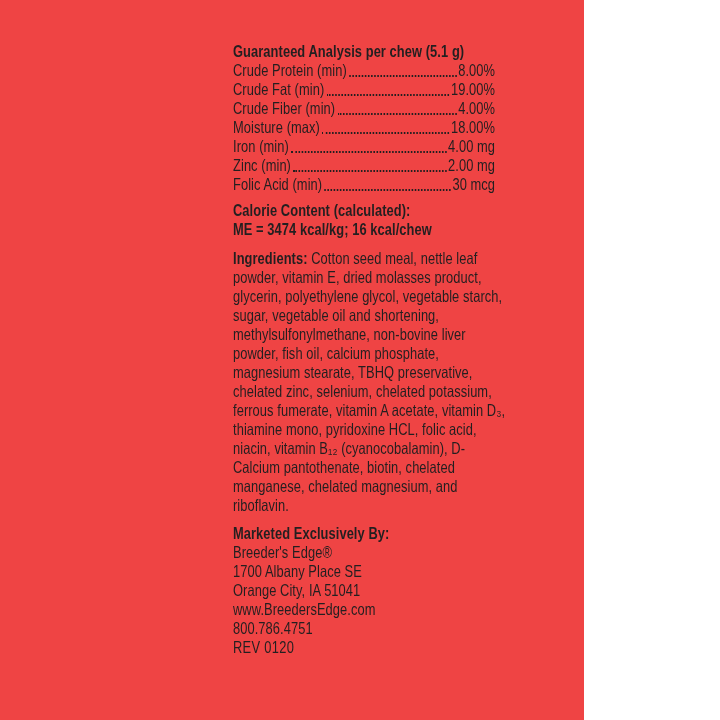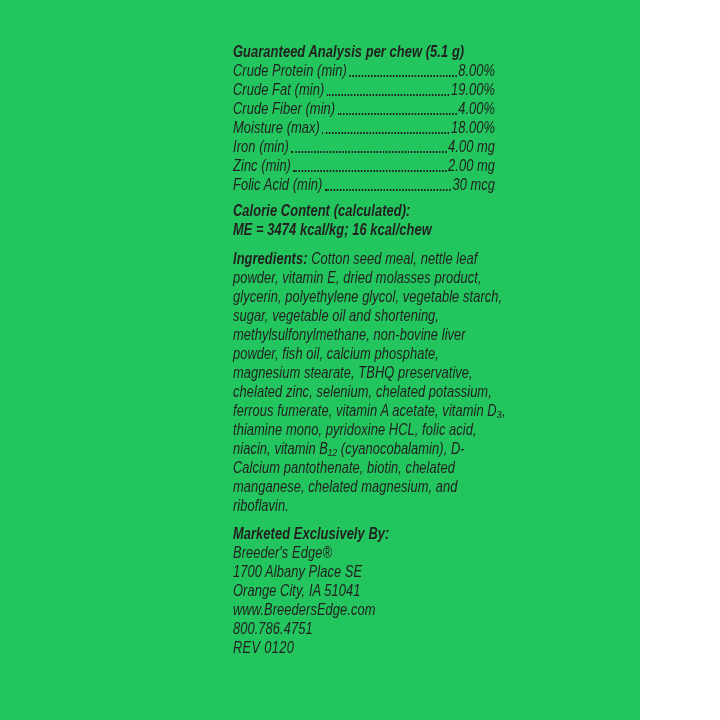--- a/index.html
+++ b/index.html
@@ -9,24 +9,23 @@
   body {
     width: 720px;
     height: 720px;
     background: #ffffff;
     color: #231f20;
     font-family: "Liberation Sans", "DejaVu Sans", sans-serif;
     overflow: hidden;
   }
   .page {
     position: relative;
-    width: 640px;
+    width: 584px;
     height: 720px;
-    background: #22c55e;
-    font-style: italic;
+    background: #ef4444;
   }
   .content {
     position: absolute;
     left: 233px;
     top: 42px;
     width: 352px;
     transform: scaleX(0.78);
     transform-origin: 0 0;
     font-size: 16.5px;
     line-height: 19px;

